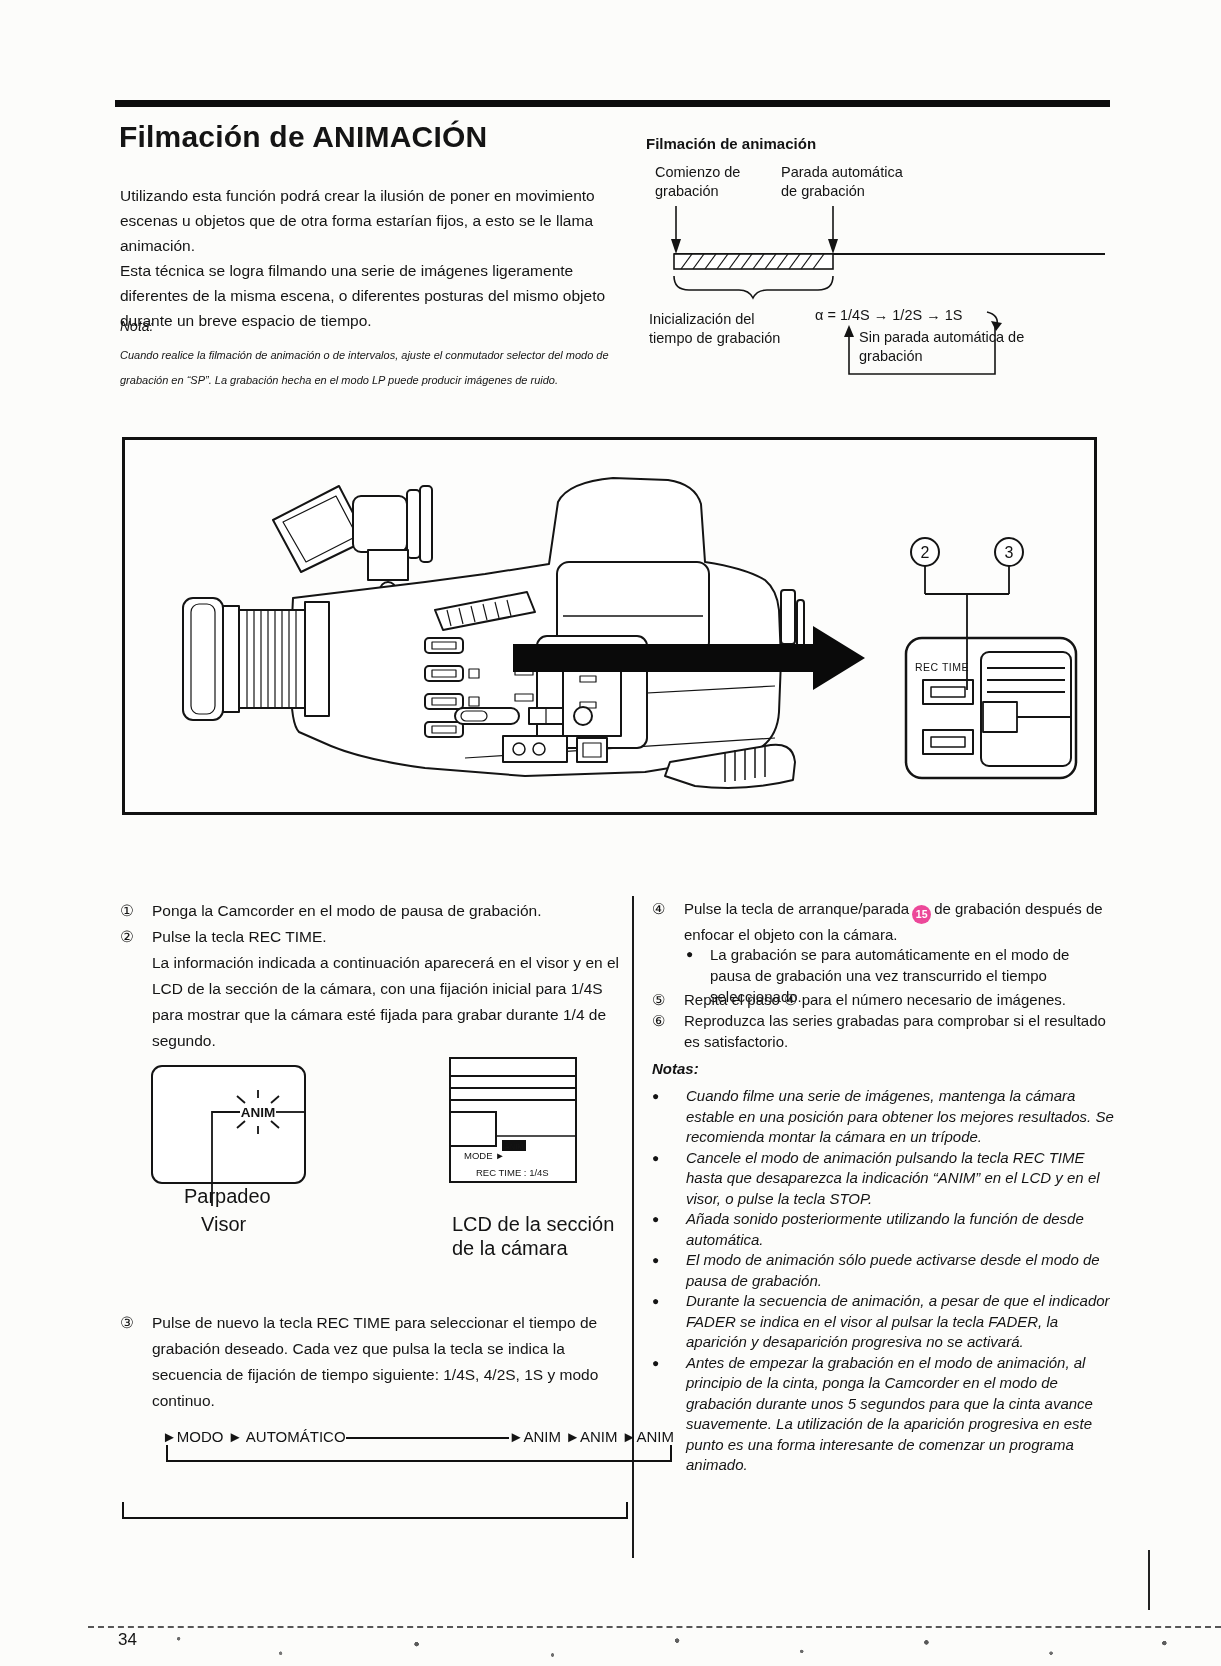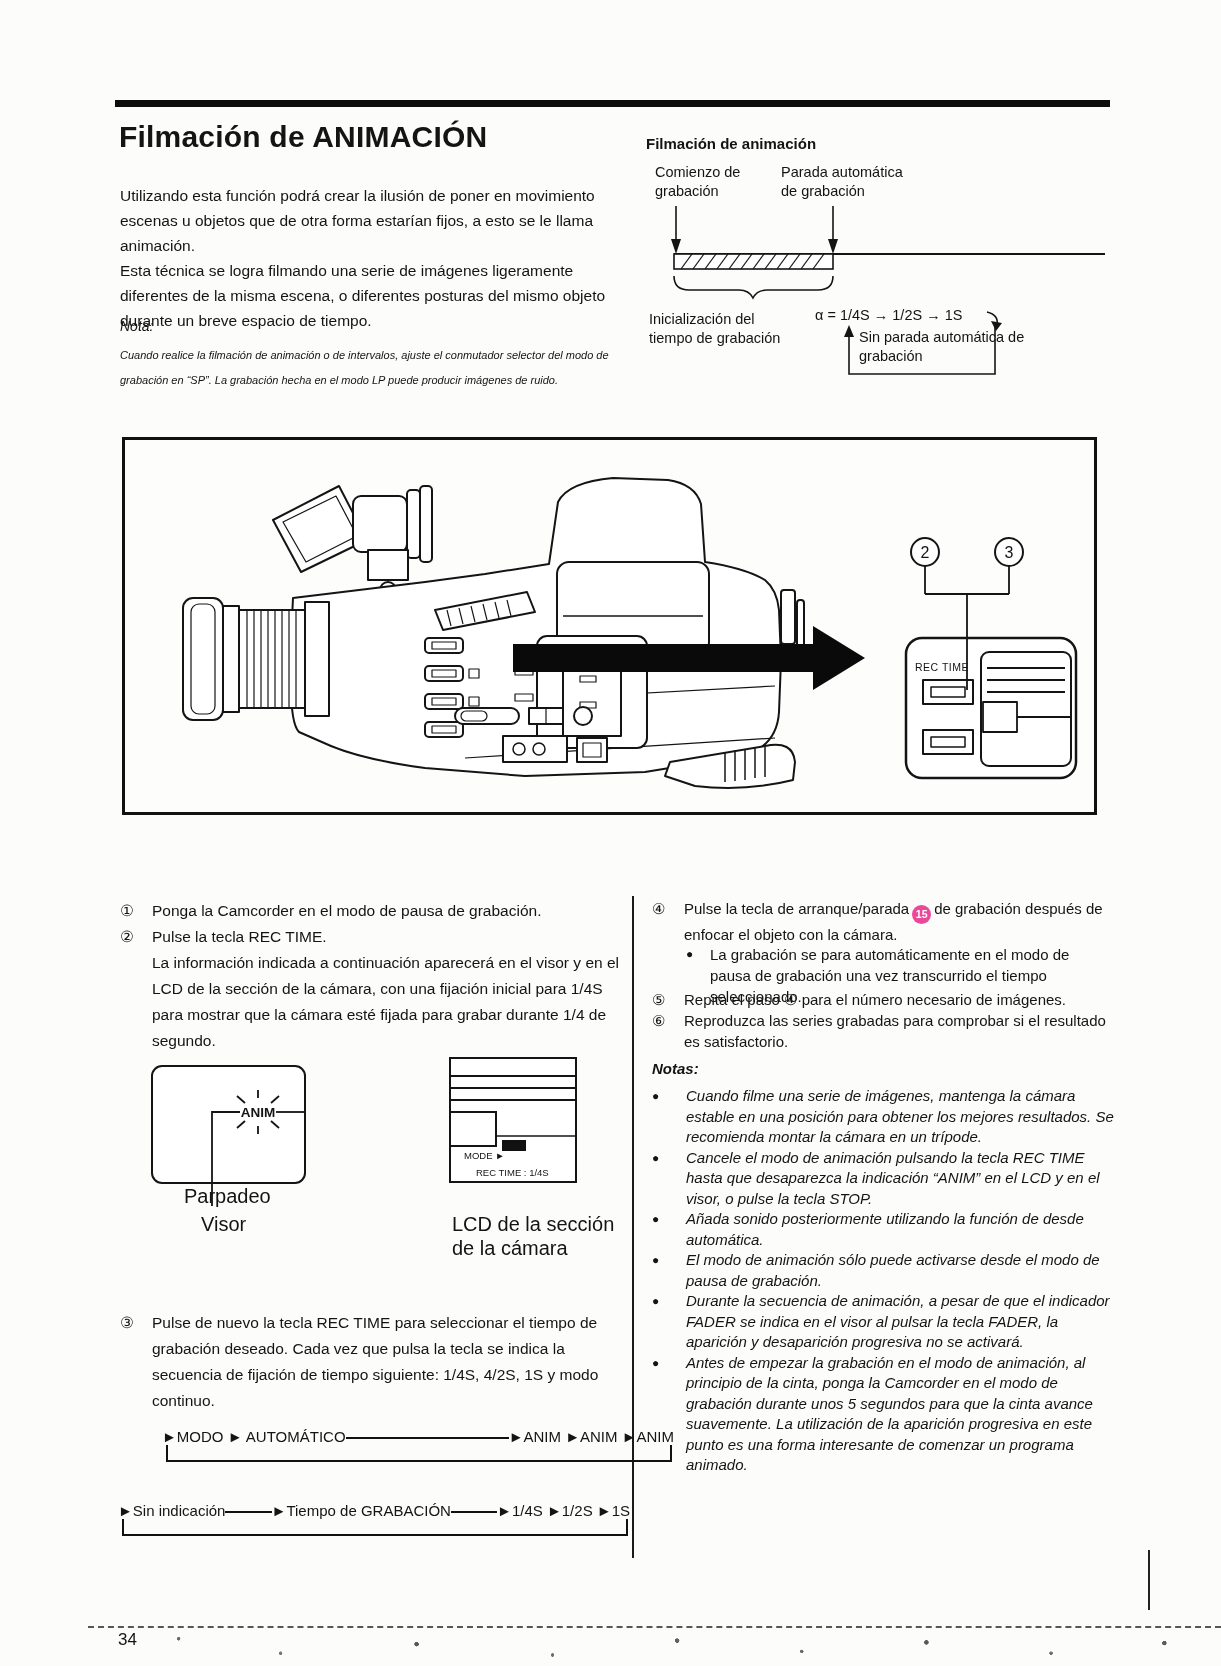--- a/index.html
+++ b/index.html
@@ -320,27 +320,20 @@
   <div class="abs flow" style="left:118px;top:1428px;margin-left:44px;">
     <div class="flow-line">
       <span>►MODO ► AUTOMÁTICO</span>
       <span class="flow-conn"></span>
       <span>►ANIM ►ANIM ►ANIM</span>
     </div>
     <div class="flow-loop"></div>
   </div>
 
   <div class="abs flow" style="left:118px;top:1502px;">
-    <div class="flow-line">
-      <span>►Sin indicación</span>
-      <span class="flow-conn"></span>
-      <span>►Tiempo de GRABACIÓN</span>
-      <span class="flow-conn"></span>
-      <span>►1/4S ►1/2S ►1S</span>
-    </div>
     <div class="flow-loop"></div>
   </div>
 
   <div class="abs rstep" style="left:652px;top:898px;width:462px;">
     <span class="num">④</span>
     <span class="txt">
       <span>Pulse la tecla de arranque/parada</span><span class="badge-15">15</span><span>de grabación después de enfocar el objeto con la cámara.</span>
     </span>
   </div>
   <div class="abs rbullet" style="left:686px;top:944px;width:424px;">

